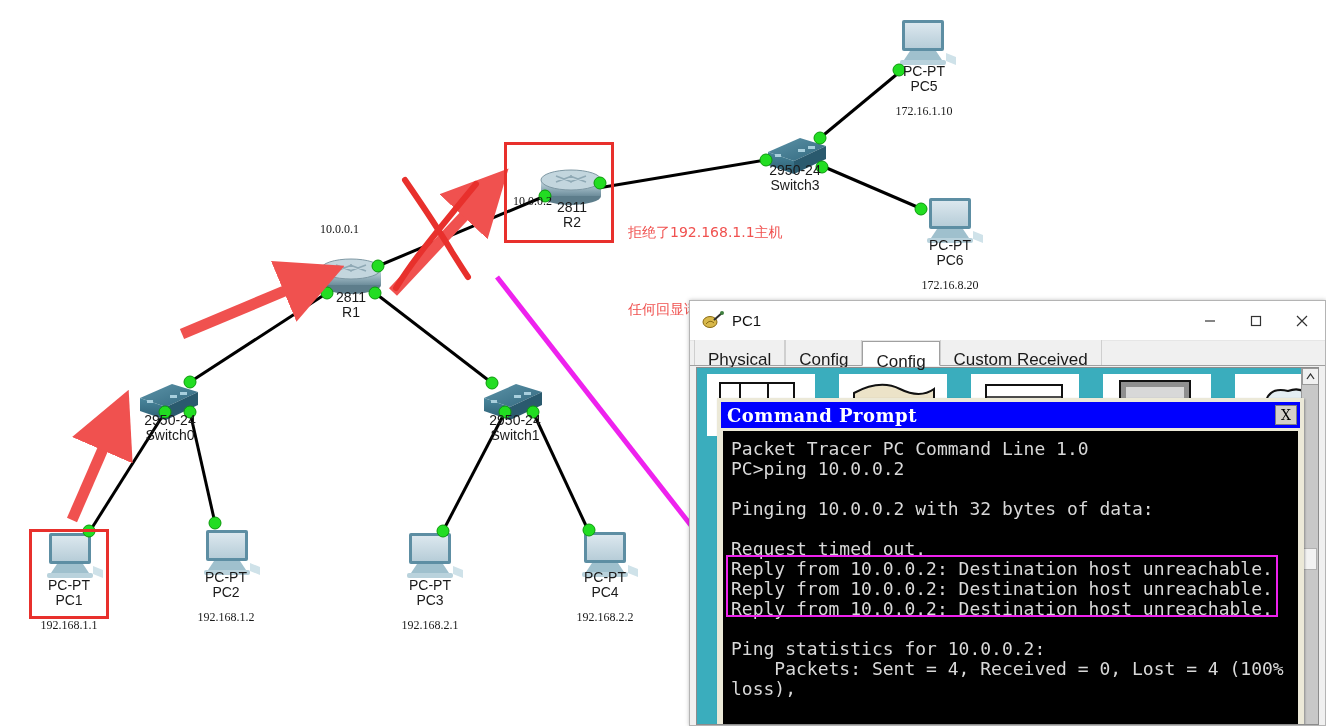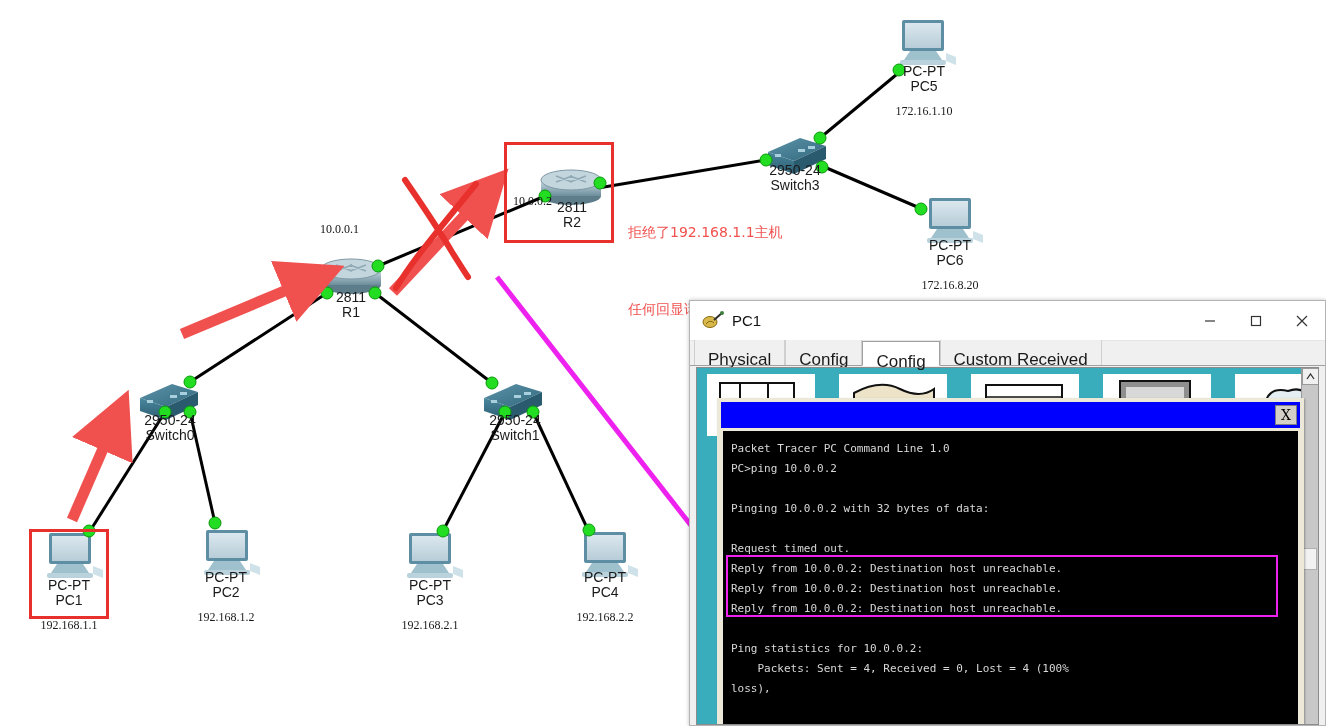--- a/index.html
+++ b/index.html
@@ -129,21 +129,21 @@
     background:#d4d0c8; border:1px solid #808080; box-sizing:border-box;
     display:flex; align-items:center; justify-content:center;
     font-family:"DejaVu Serif", serif; font-size:14px; color:#000;
   }
   #cmdbody {
     position:absolute; left:4px; right:4px; top:31px; bottom:2px;
     background:#000000; overflow:hidden;
   }
   #cmdtext {
     font-family: "DejaVu Sans Mono", monospace;
-    font-size: 11px;
+    font-size: 18px;
     line-height: 20px;
     color: #d8d8d8;
     white-space: pre;
     padding: 8px 0 0 8px;
   }
   #replybox {
     position:absolute; left:3px; top:124px; width:552px; height:62px;
     border:2px solid #ee22ee; box-sizing:border-box; pointer-events:none;
   }
 </style>
@@ -456,20 +456,21 @@
         <div class="arrowbtn">
           <svg width="9" height="7" viewBox="0 0 9 7">
               <path d="M1,6 L4.5,1 L8,6" stroke="#333" stroke-width="1.3" fill="none"></path>
             </svg>
         </div>
         <div class="thumb"></div>
       </div>
 
       <div id="cmdwin">
         <div id="cmdtitle">
+          <span class="ctext">Command Prompt</span>
           <span class="xbtn">X</span>
         </div>
         <div id="cmdbody">
           <div id="cmdtext">Packet Tracer PC Command Line 1.0
 PC&gt;ping 10.0.0.2
 
 Pinging 10.0.0.2 with 32 bytes of data:
 
 Request timed out.
 Reply from 10.0.0.2: Destination host unreachable.

